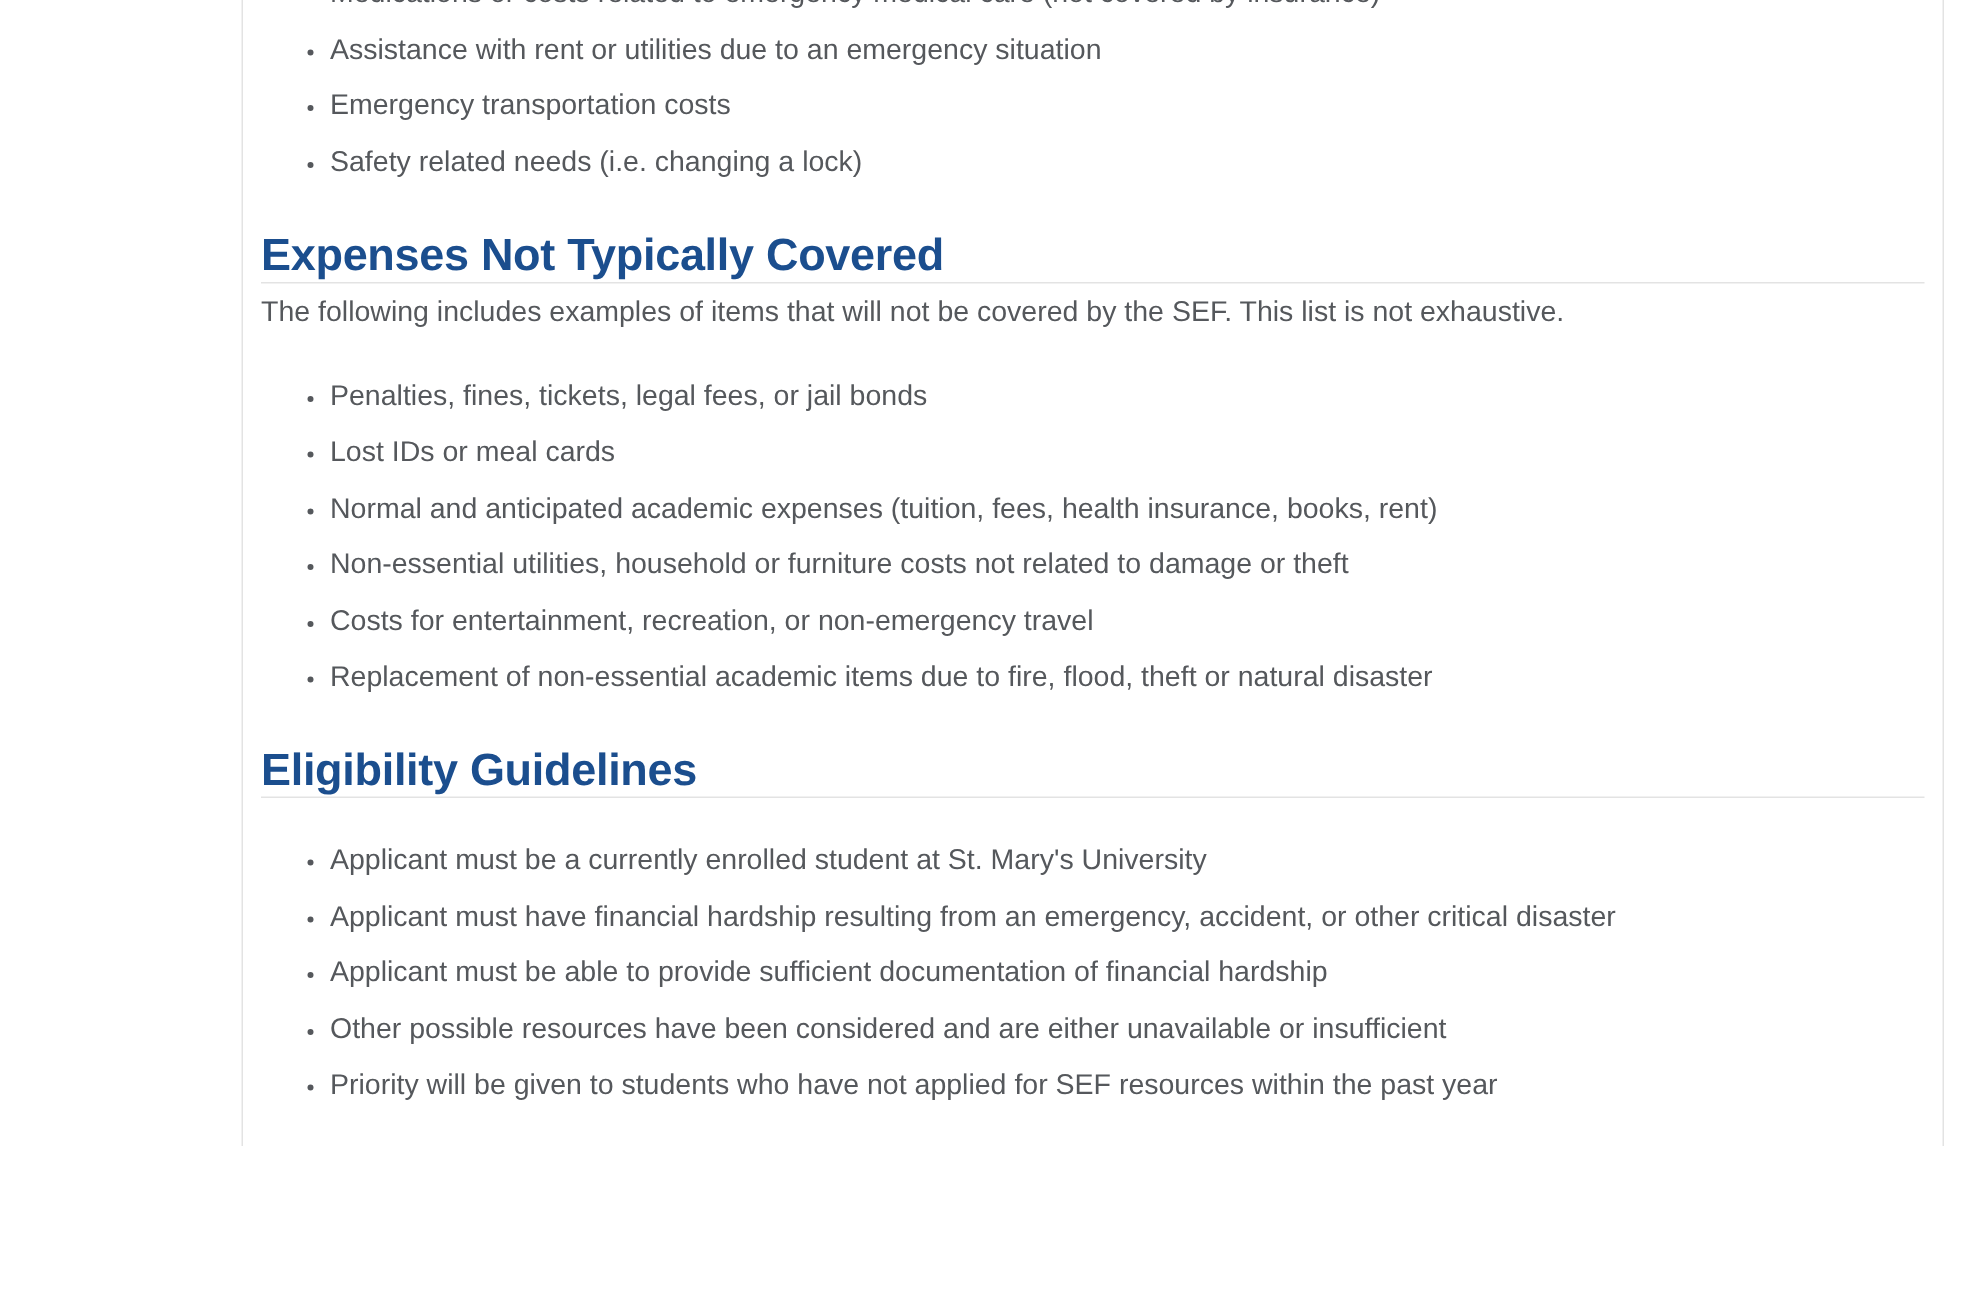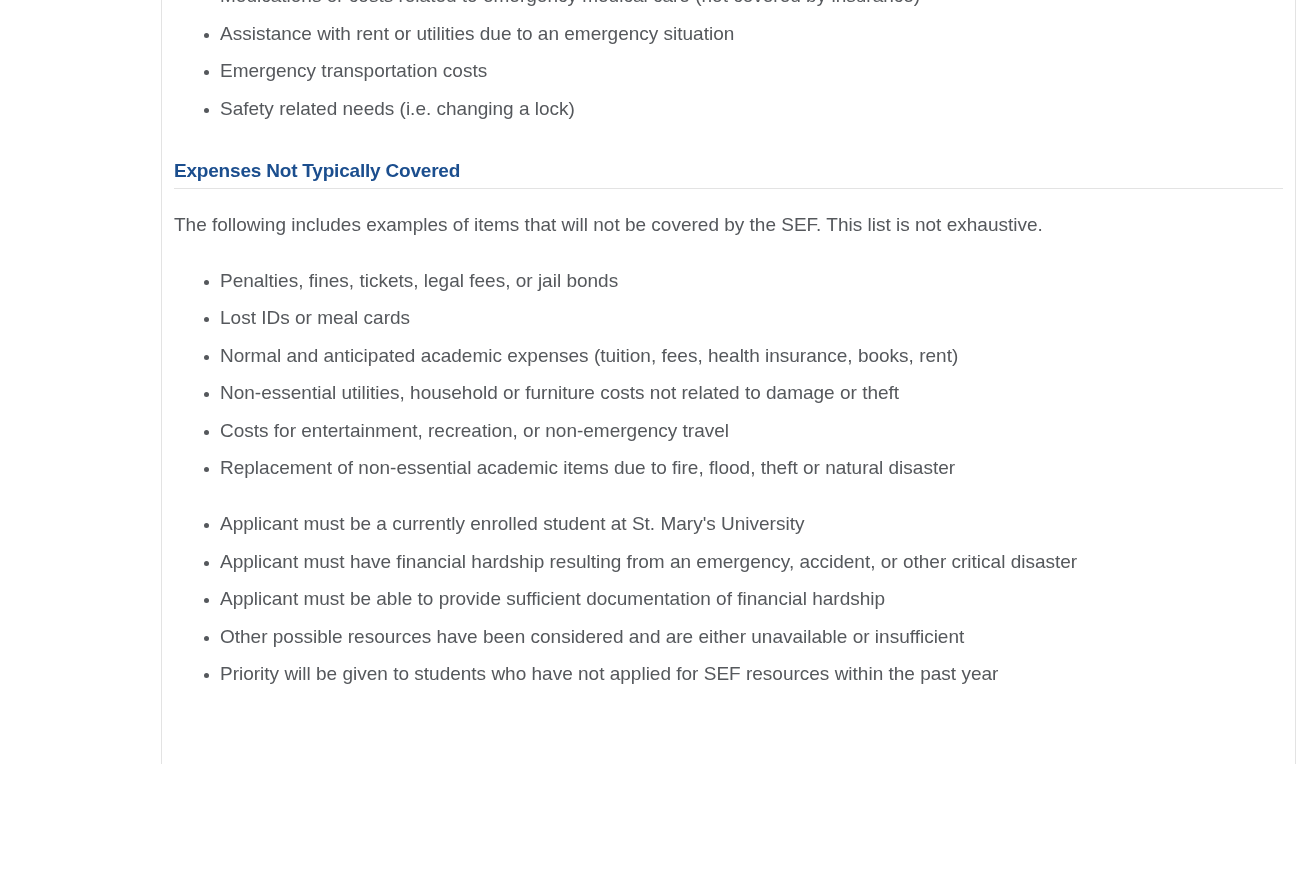--- a/index.html
+++ b/index.html
@@ -44,27 +44,27 @@
   }
   ul.bullet-list li::marker {
     color: #55585c;
     font-size: 15px;
   }
   h2.section-heading {
     margin: 32px 0 0 0;
     padding: 0 0 2px 0;
     border-bottom: 1px solid #e3e3e3;
     color: #1b4e8e;
-    font-size: 19px;
+    font-size: 30px;
     line-height: 31px;
     font-weight: bold;
     letter-spacing: -0.2px;
   }
   p.section-intro {
-    margin: 22px 0 0 0;
+    margin: 6px 0 0 0;
     padding: 0;
   }
 </style>
 </head>
 <body>
 
 <div class="page">
   <div class="content-column">
 
     <ul class="bullet-list intro-list">
@@ -81,20 +81,21 @@
           <li>Penalties, fines, tickets, legal fees, or jail bonds</li>
           <li>Lost IDs or meal cards</li>
           <li>Normal and anticipated academic expenses (tuition, fees, health insurance, books, rent)</li>
           <li>Non-essential utilities, household or furniture costs not related to damage or theft</li>
           <li>Costs for entertainment, recreation, or non-emergency travel</li>
           <li>Replacement of non-essential academic items due to fire, flood, theft or natural disaster</li>
         </ul>
     </section>
 
     <section>
+      <h2 class="section-heading">Eligibility Guidelines</h2>
       <ul class="bullet-list">
           <li>Applicant must be a currently enrolled student at St. Mary's University</li>
           <li>Applicant must have financial hardship resulting from an emergency, accident, or other critical disaster</li>
           <li>Applicant must be able to provide sufficient documentation of financial hardship</li>
           <li>Other possible resources have been considered and are either unavailable or insufficient</li>
           <li>Priority will be given to students who have not applied for SEF resources within the past year</li>
         </ul>
     </section>
 
   </div>

